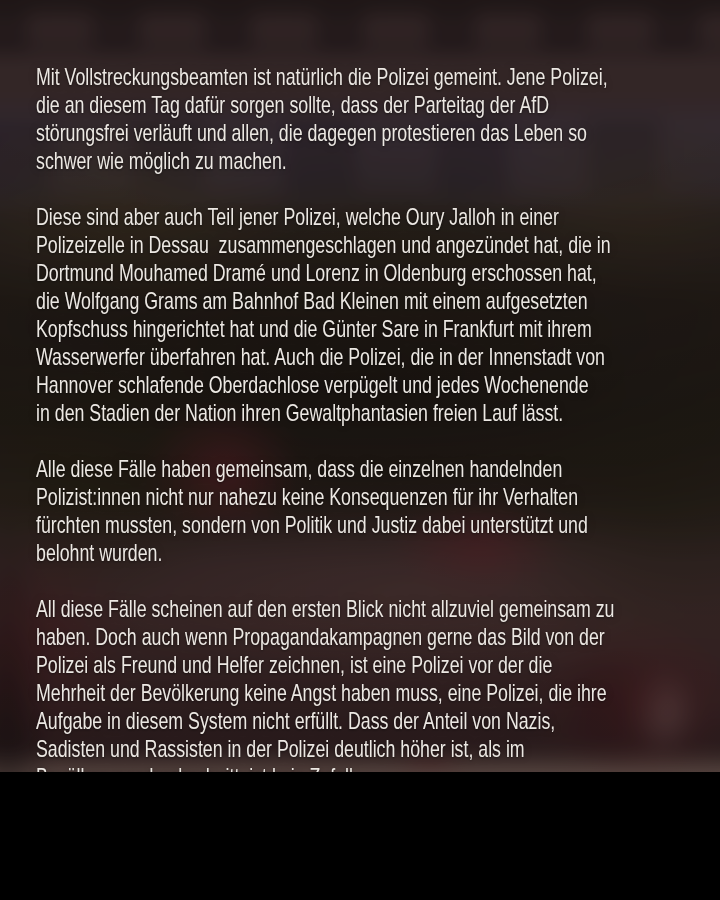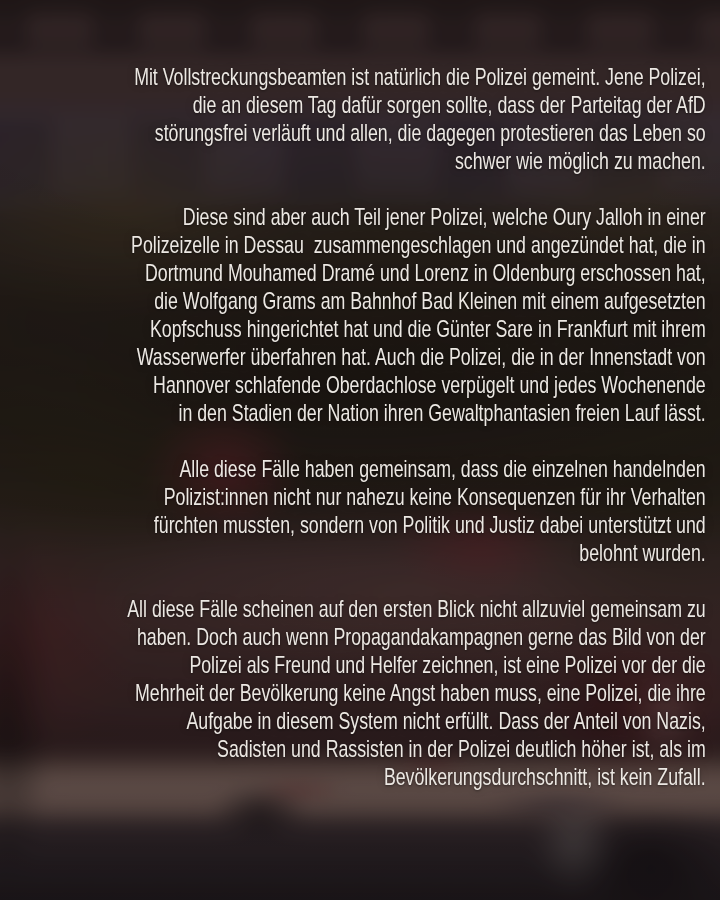--- a/index.html
+++ b/index.html
@@ -3,25 +3,24 @@
 <meta charset="utf-8">
 <style>
   html, body {
     margin: 0;
     padding: 0;
     background: #000;
   }
   .canvas {
     position: relative;
     width: 720px;
-    height: 900px;
+    height: 772px;
     overflow: hidden;
     background: #241c1c;
     font-family: "Liberation Sans", "DejaVu Sans", sans-serif;
-    text-align: right;
   }
 
   
   .bg-photo {
     position: absolute;
     inset: 0;
     filter: blur(9px);
   }
   .bg-base {
     position: absolute;

